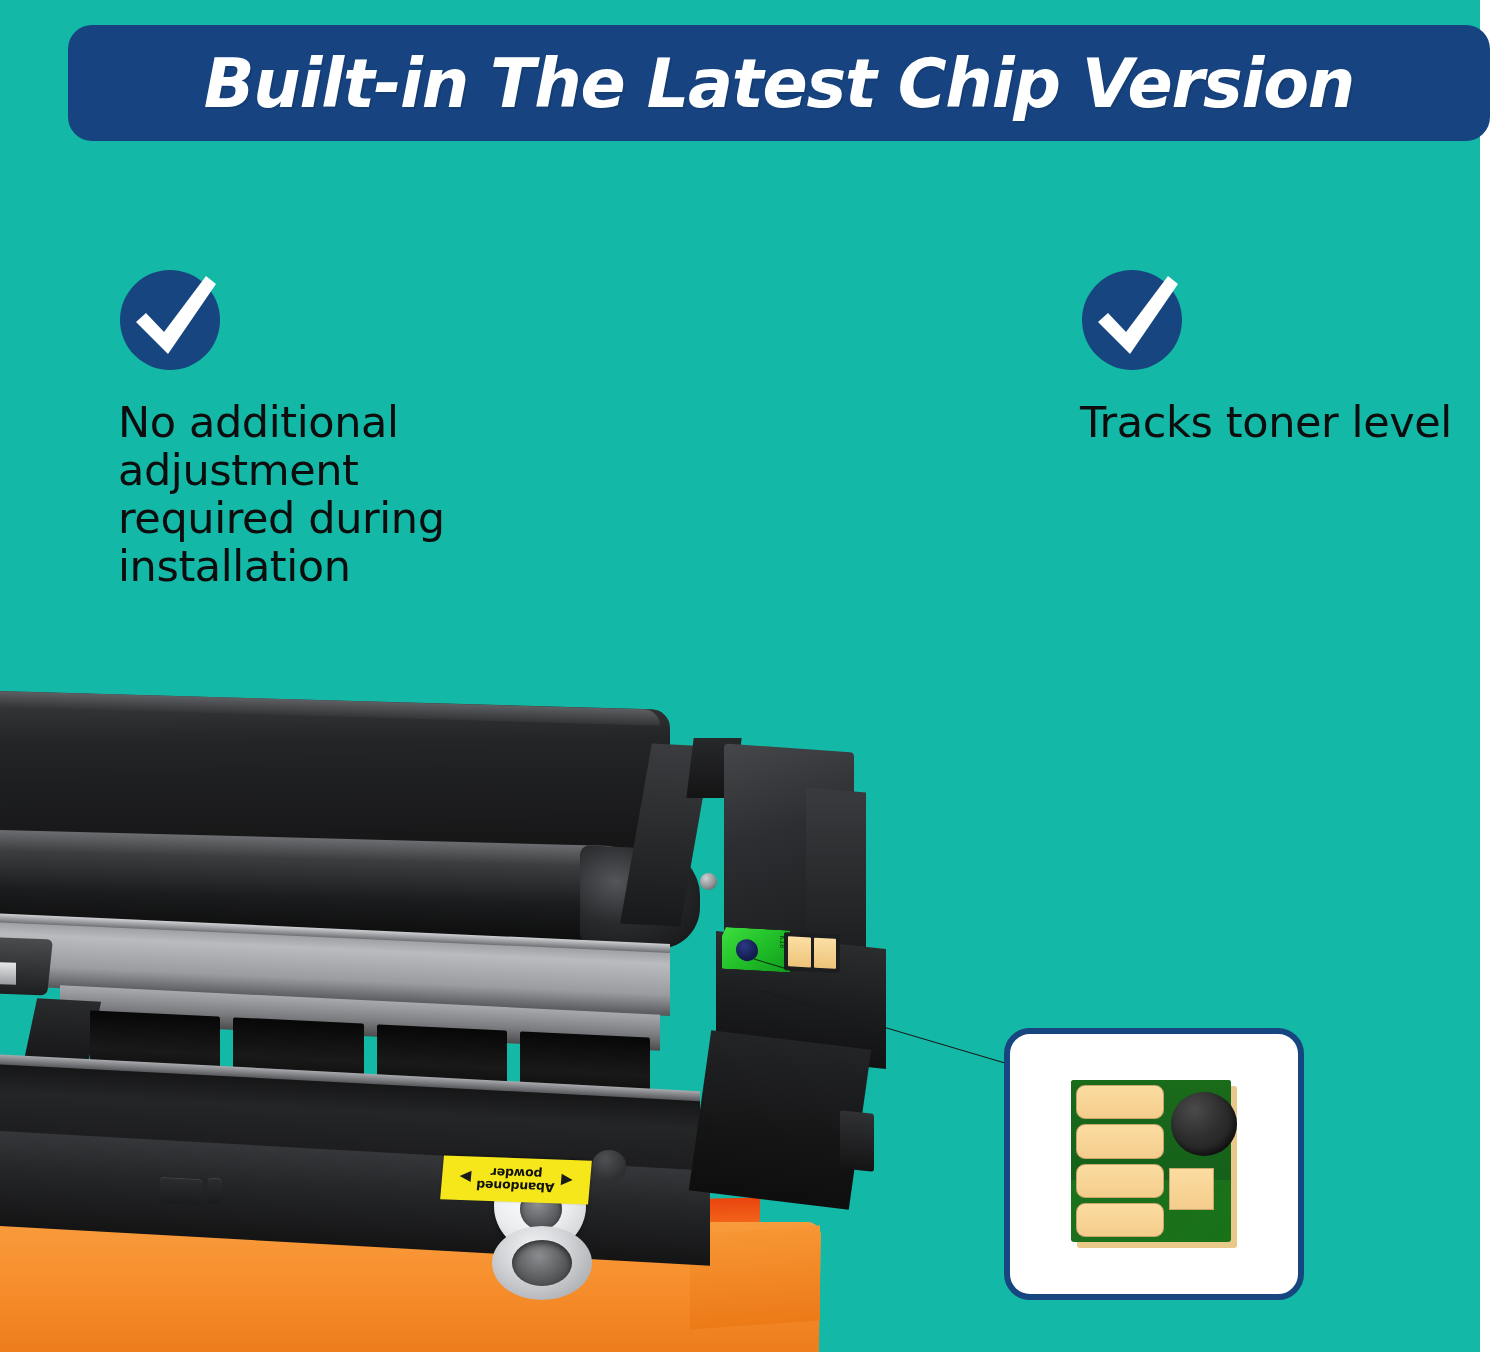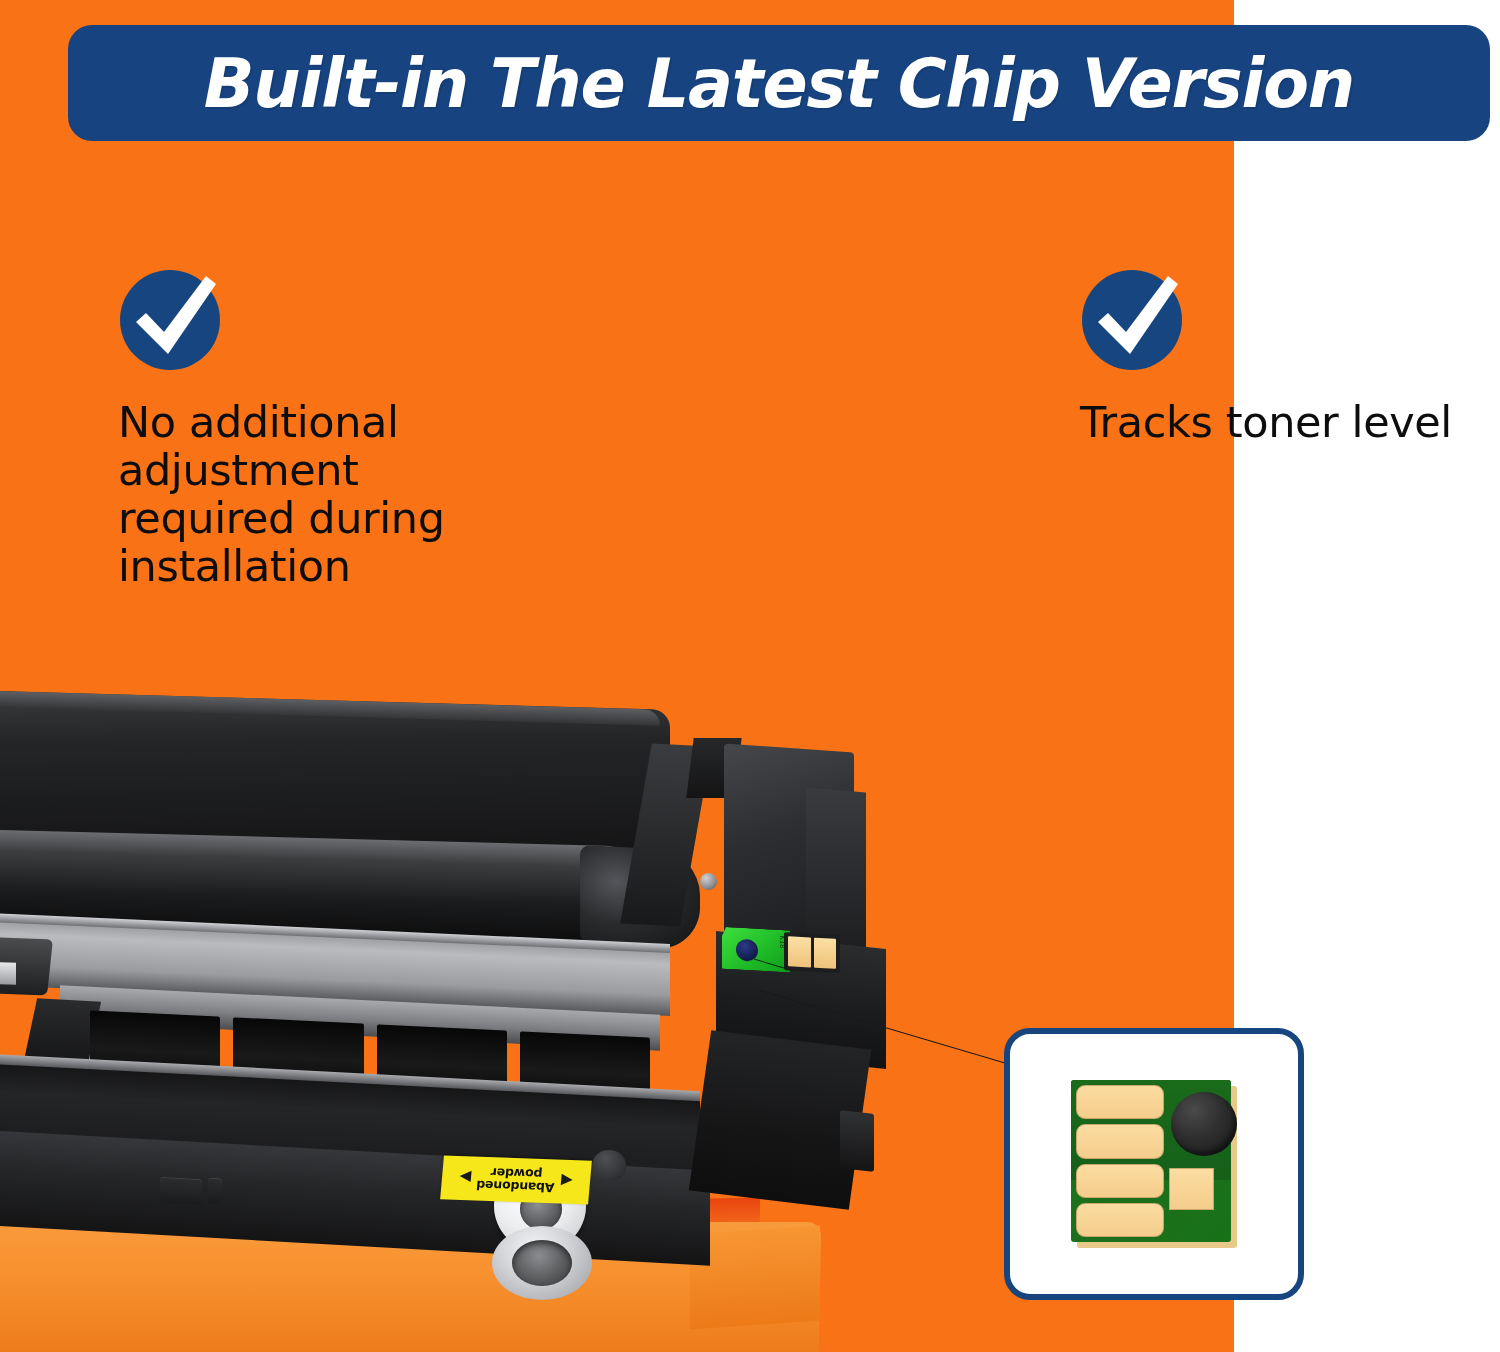--- a/index.html
+++ b/index.html
@@ -1,21 +1,21 @@
 <!DOCTYPE html>
 <html><head>
 <meta charset="utf-8">
 <style>
   html,body{margin:0;padding:0;background:#ffffff;}
   body{
     width:1500px;height:1352px;position:relative;overflow:hidden;
     font-family:"Liberation Sans", sans-serif;
     background:#ffffff;
   }
-  .stage{position:absolute;inset:0;width:1234px;height:1352px;background:#f97316;}
+  .stage{position:absolute;inset:0;width:1480px;height:1352px;background:#14b8a6;}
 
   
   .banner{
     position:absolute;left:68px;top:25px;width:1422px;height:116px;
     background:#174480;border-radius:24px;
     display:flex;align-items:center;justify-content:center;
   }
   .banner-title{
     color:#ffffff;
     font-family:"DejaVu Sans", sans-serif;

